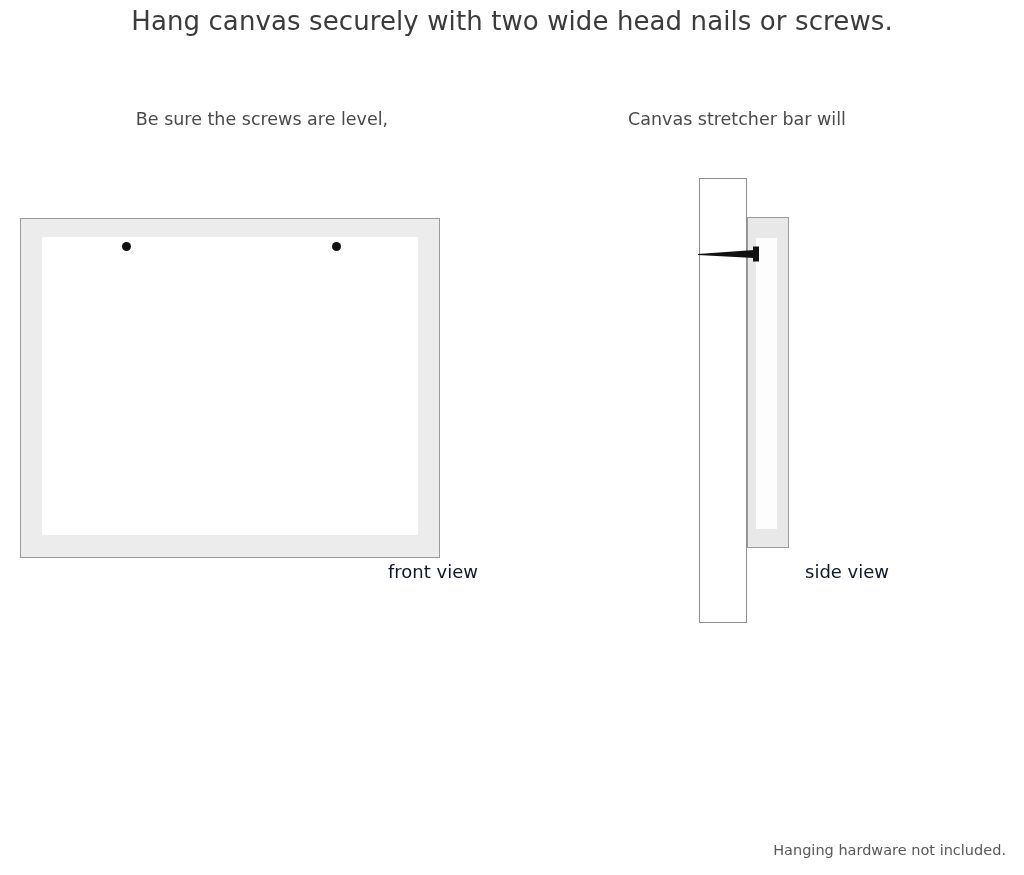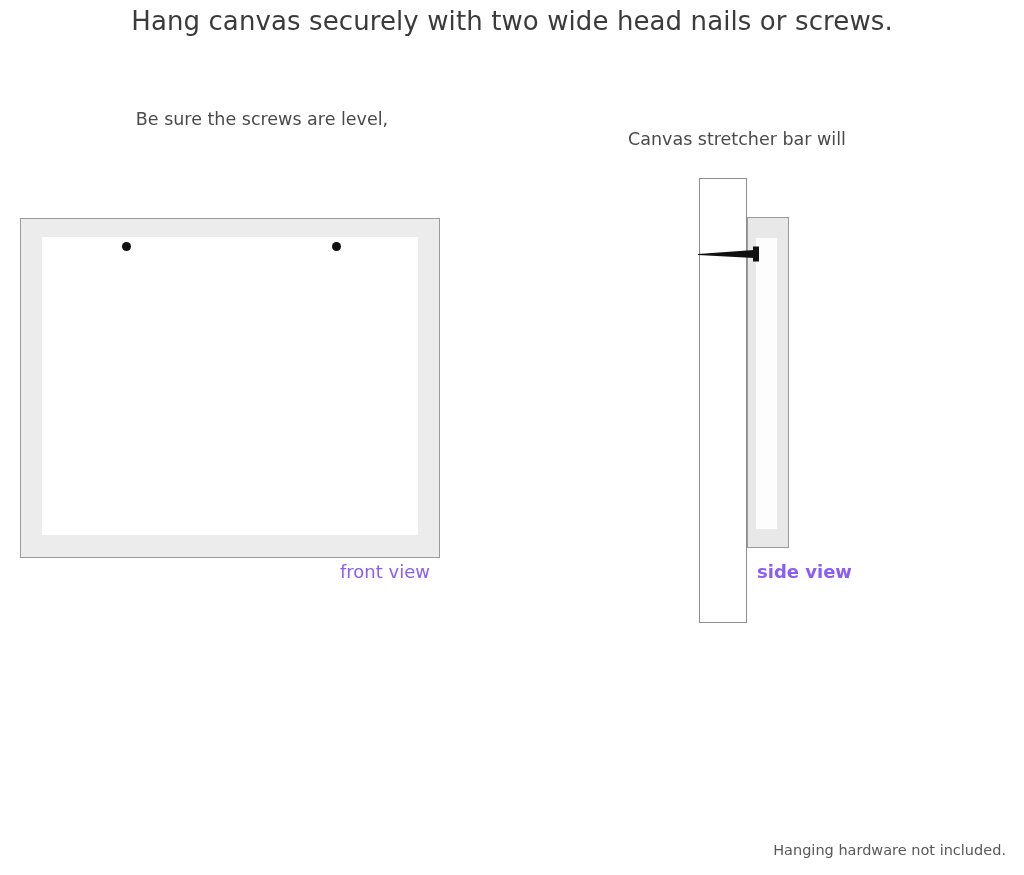--- a/index.html
+++ b/index.html
@@ -44,21 +44,20 @@
   }
   .caption-left {
     left: 0;
     top: 107px;
     width: 460px;
   }
   .caption-right {
     left: 565px;
     top: 107px;
     width: 280px;
-    margin-top: 20px;
   }
   .caption .line { display: block; }
 
   
   .front-view {
     position: absolute;
     left: 20px;
     top: 218px;
     width: 420px;
     height: 340px;
@@ -126,25 +125,26 @@
     top: 72px;
     width: 72px;
     height: 22px;
     overflow: visible;
   }
 
   
   .view-label {
     position: absolute;
     font-size: 18px;
-    color: #8b5cf6;
+    color: #0f172a;
     white-space: nowrap;
+    margin-left: 48px;
   }
   .label-front { left: 340px; top: 561px; }
-  .label-side  { left: 757px; top: 561px; font-weight: bold; }
+  .label-side  { left: 757px; top: 561px; }
 
   
   .footer {
     position: absolute;
     right: 18px;
     bottom: 14px;
     text-align: right;
     font-size: 14.5px;
     line-height: 21px;
     color: #585858;

